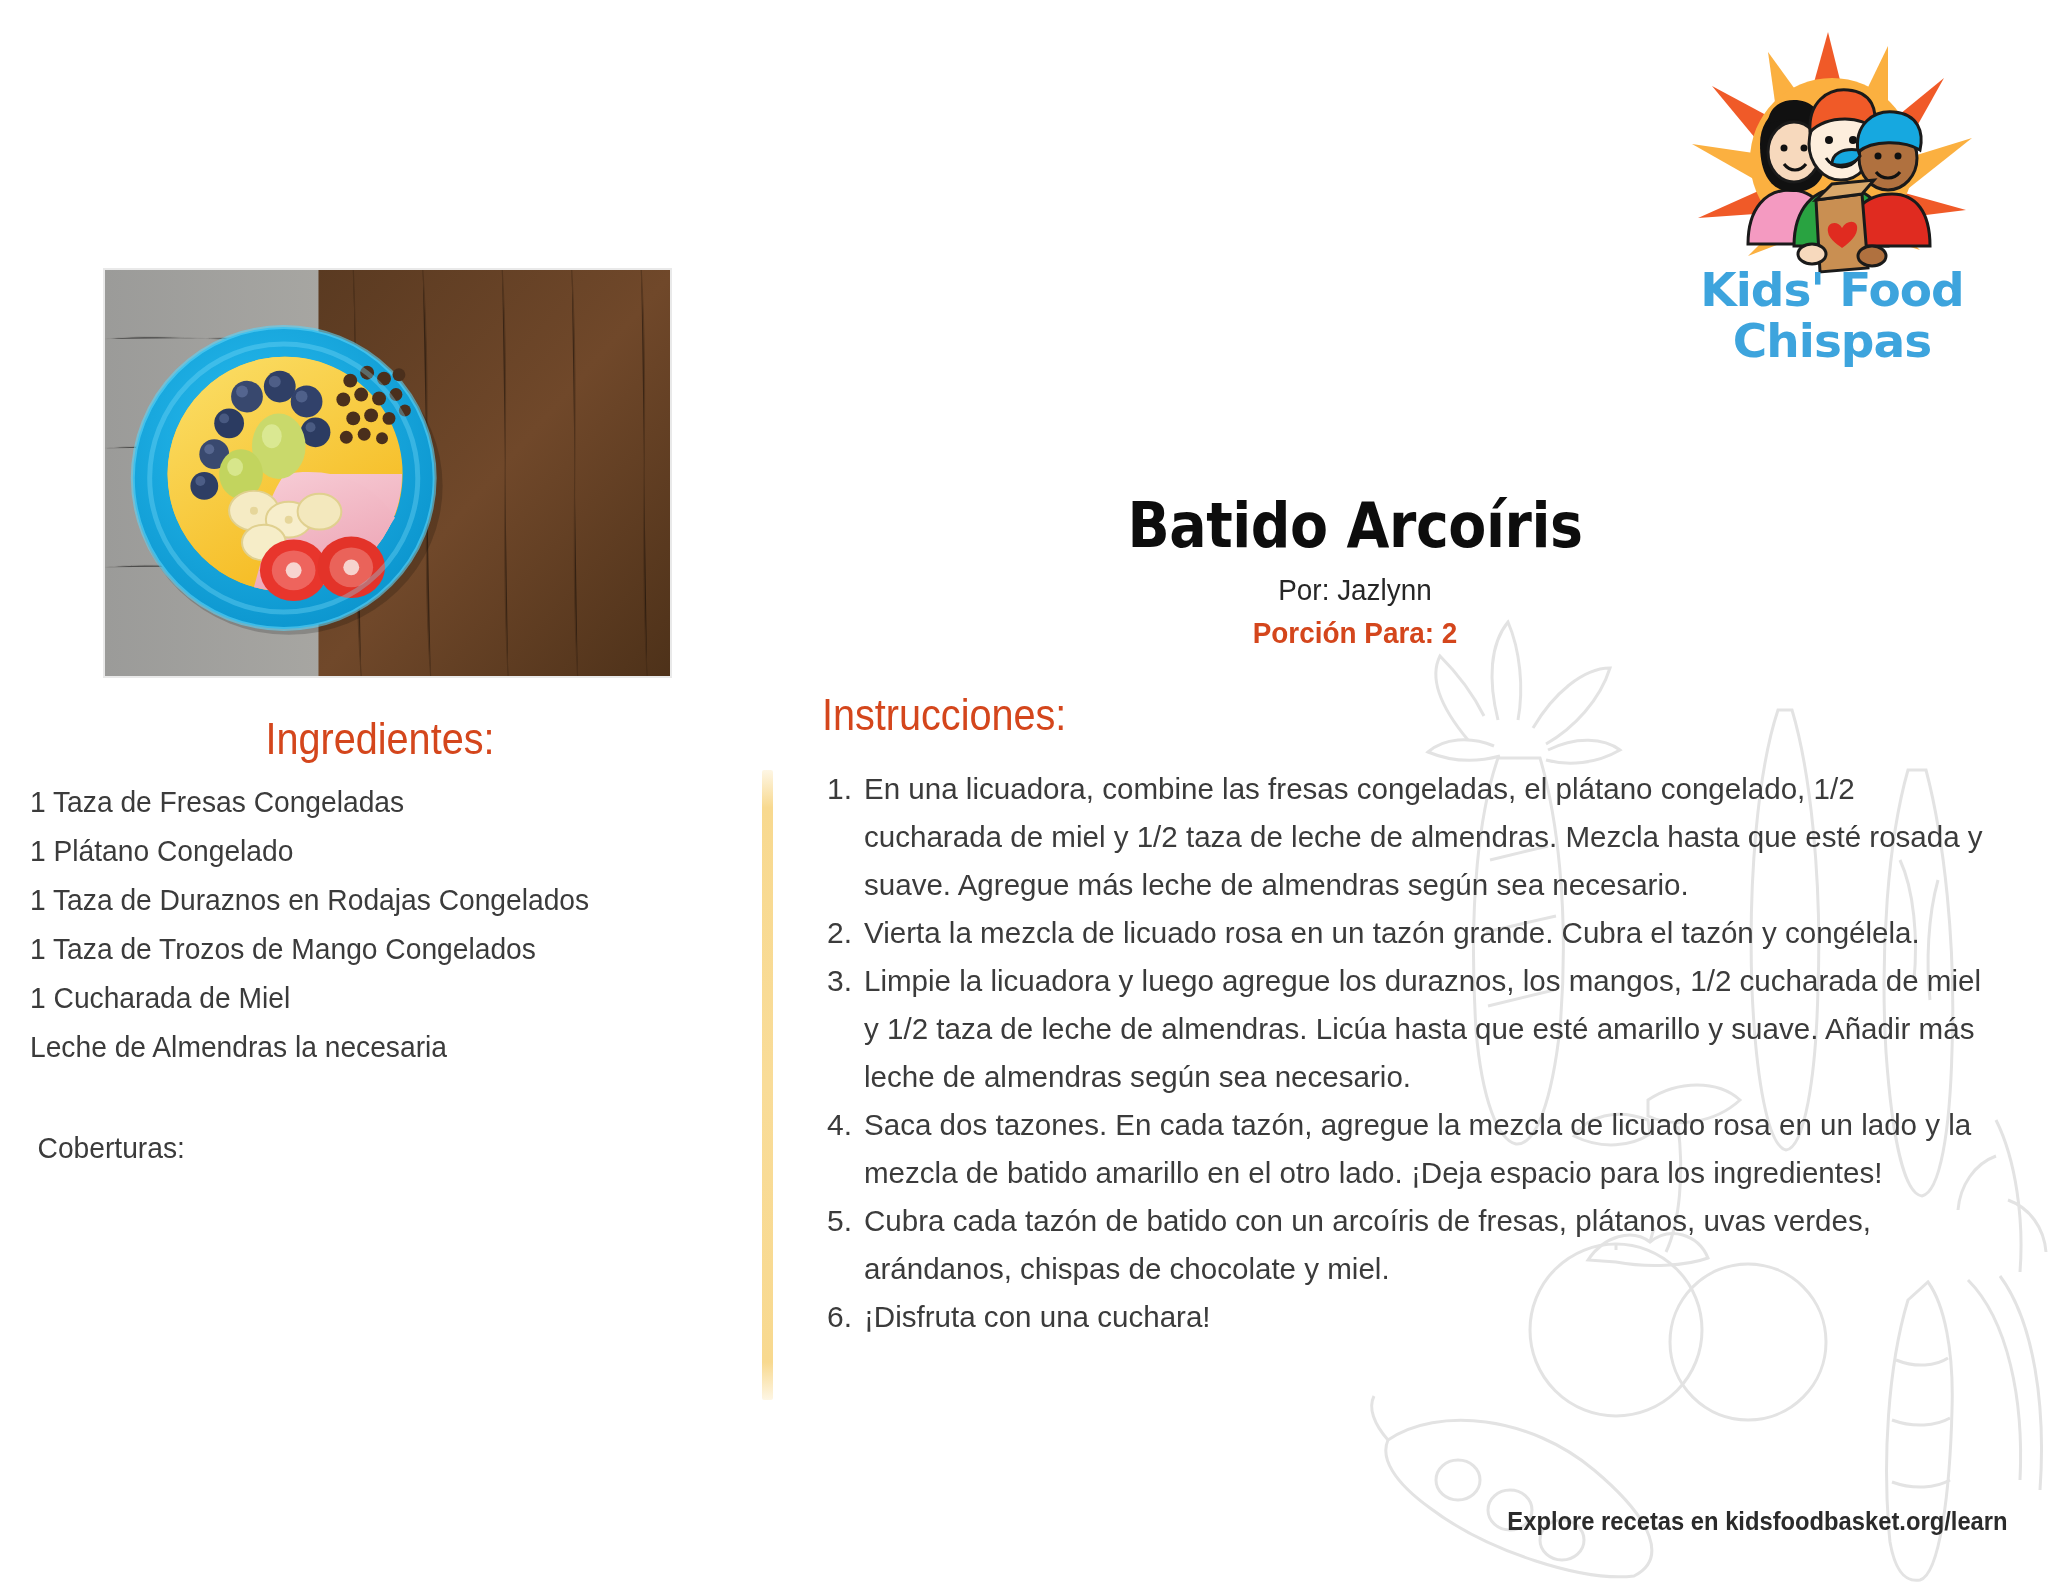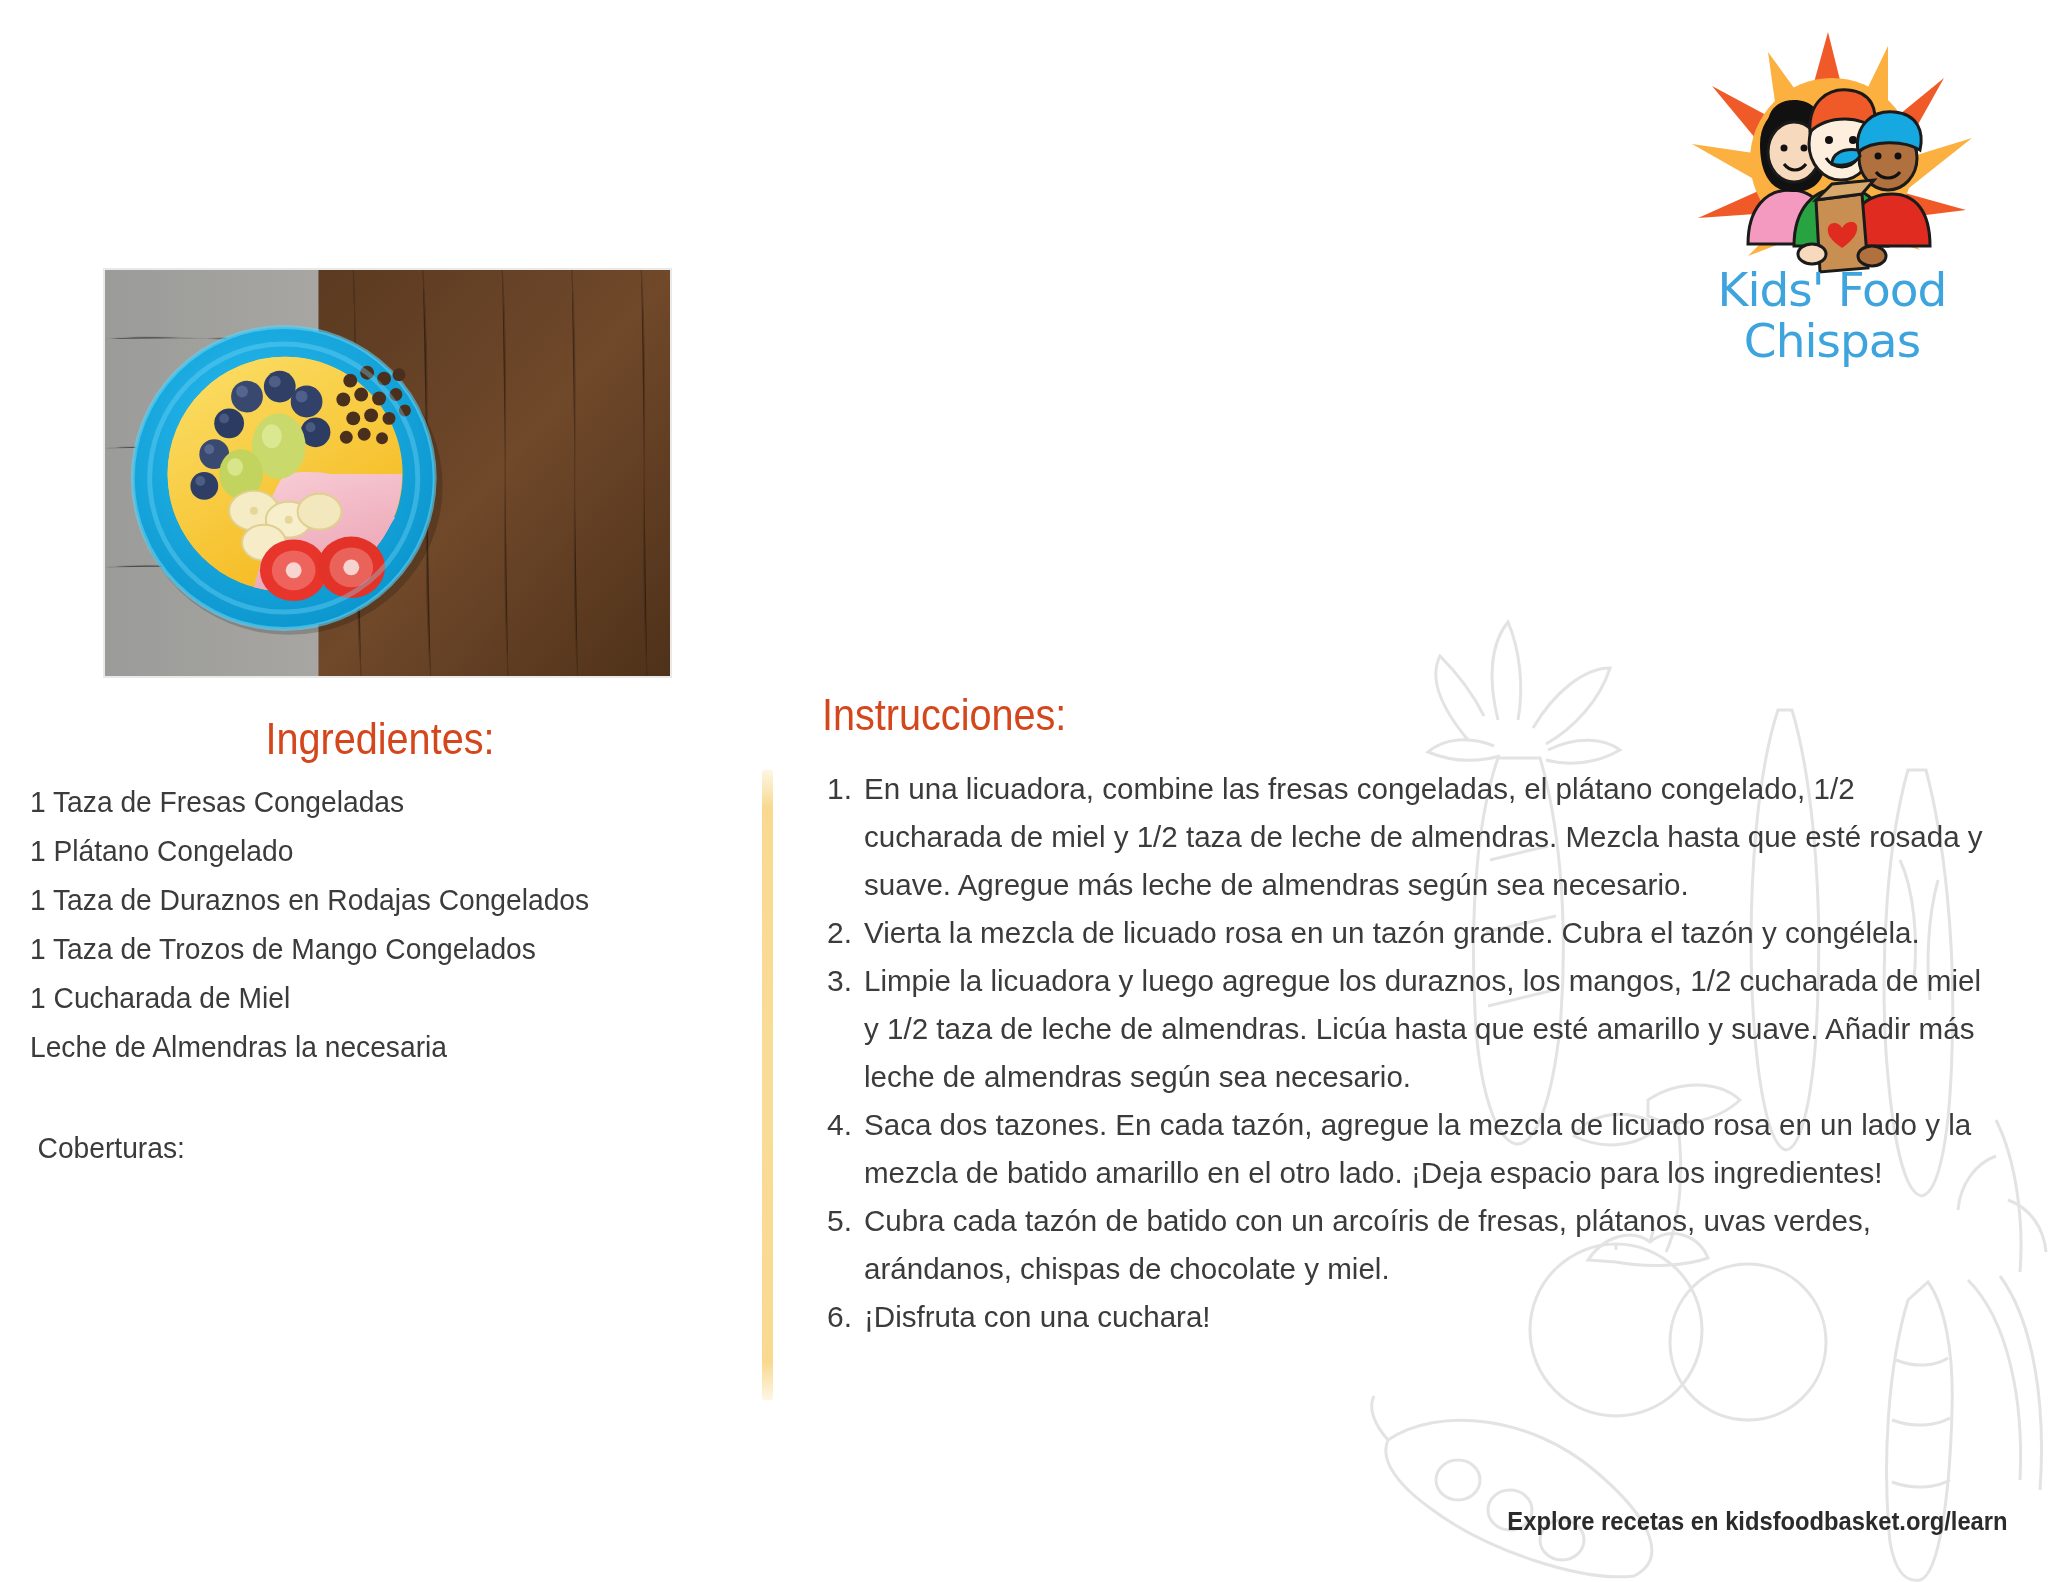--- a/index.html
+++ b/index.html
@@ -40,21 +40,21 @@
     height: 340px;
   }
   #logo-mark { position: absolute; left: 0; top: 0; width: 300px; height: 245px; }
   #logo-wordmark {
     position: absolute;
     left: 0;
     top: 232px;
     width: 300px;
     text-align: center;
     color: #3da4dd;
-    font-weight: normal;
+    font-weight: bold;
     font-size: 47px;
     line-height: 51px;
     letter-spacing: -1px;
     font-family: "DejaVu Sans", sans-serif;
   }
 
   
   #photo-frame {
     position: absolute;
     left: 103px;
@@ -420,20 +420,25 @@
         <ellipse cx="190" cy="303" rx="8" ry="8" fill="#f7d5d0"></ellipse>
         <ellipse cx="248" cy="300" rx="34" ry="31" fill="#e33329"></ellipse>
         <ellipse cx="248" cy="300" rx="22" ry="20" fill="#f08a84" opacity="0.55"></ellipse>
         <ellipse cx="248" cy="300" rx="8" ry="8" fill="#f6d3ce"></ellipse>
       </g>
 
       <circle cx="180" cy="210" r="135" fill="none" stroke="#7fdcfa" stroke-width="5" opacity="0.35"></circle>
     </svg>
   </div>
 
+  <div id="title-block">
+    <div id="recipe-title">Batido Arcoíris</div>
+    <div id="recipe-author">Por: Jazlynn</div>
+    <div id="recipe-servings">Porción Para: 2</div>
+  </div>
 
   <div id="divider"></div>
 
   <div id="ingredients-col">
     <div id="ingredients-heading" class="section-heading">Ingredientes:</div>
     <ul id="ingredients-list">
       <li>1 Taza de Fresas Congeladas</li>
       <li>1 Plátano Congelado</li>
       <li>1 Taza de Duraznos en Rodajas Congelados</li>
       <li>1 Taza de Trozos de Mango Congelados</li>

